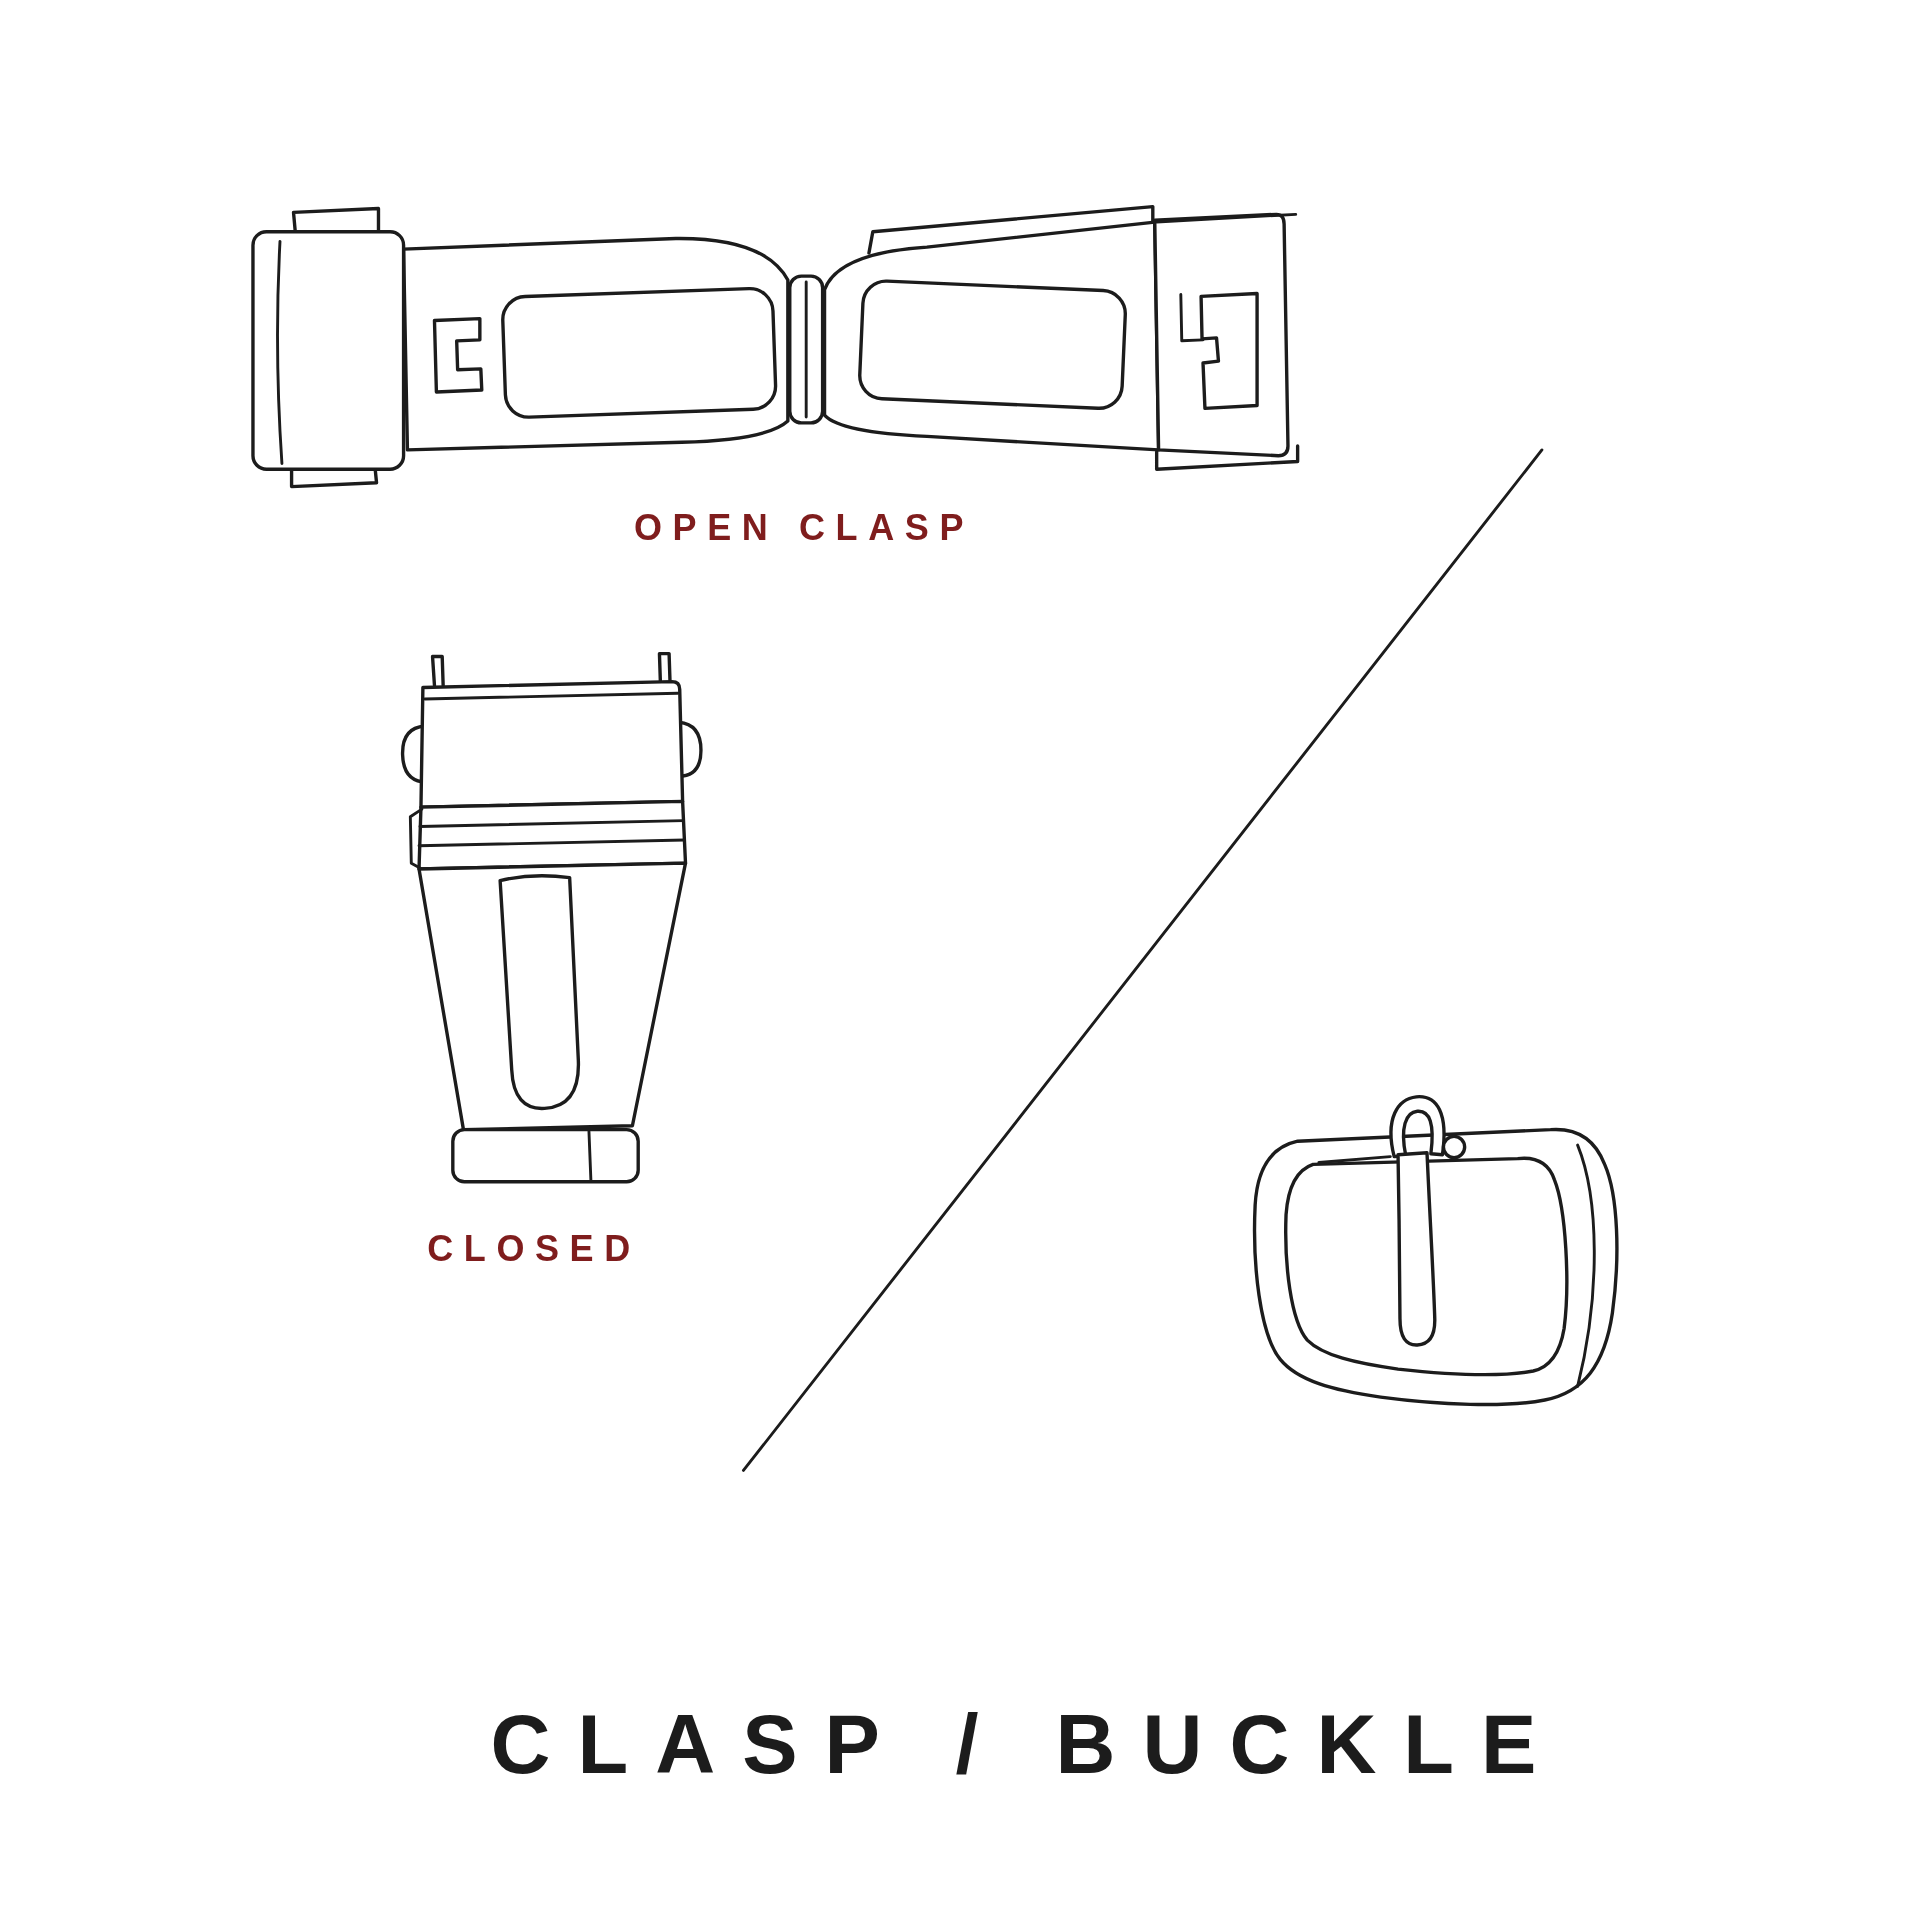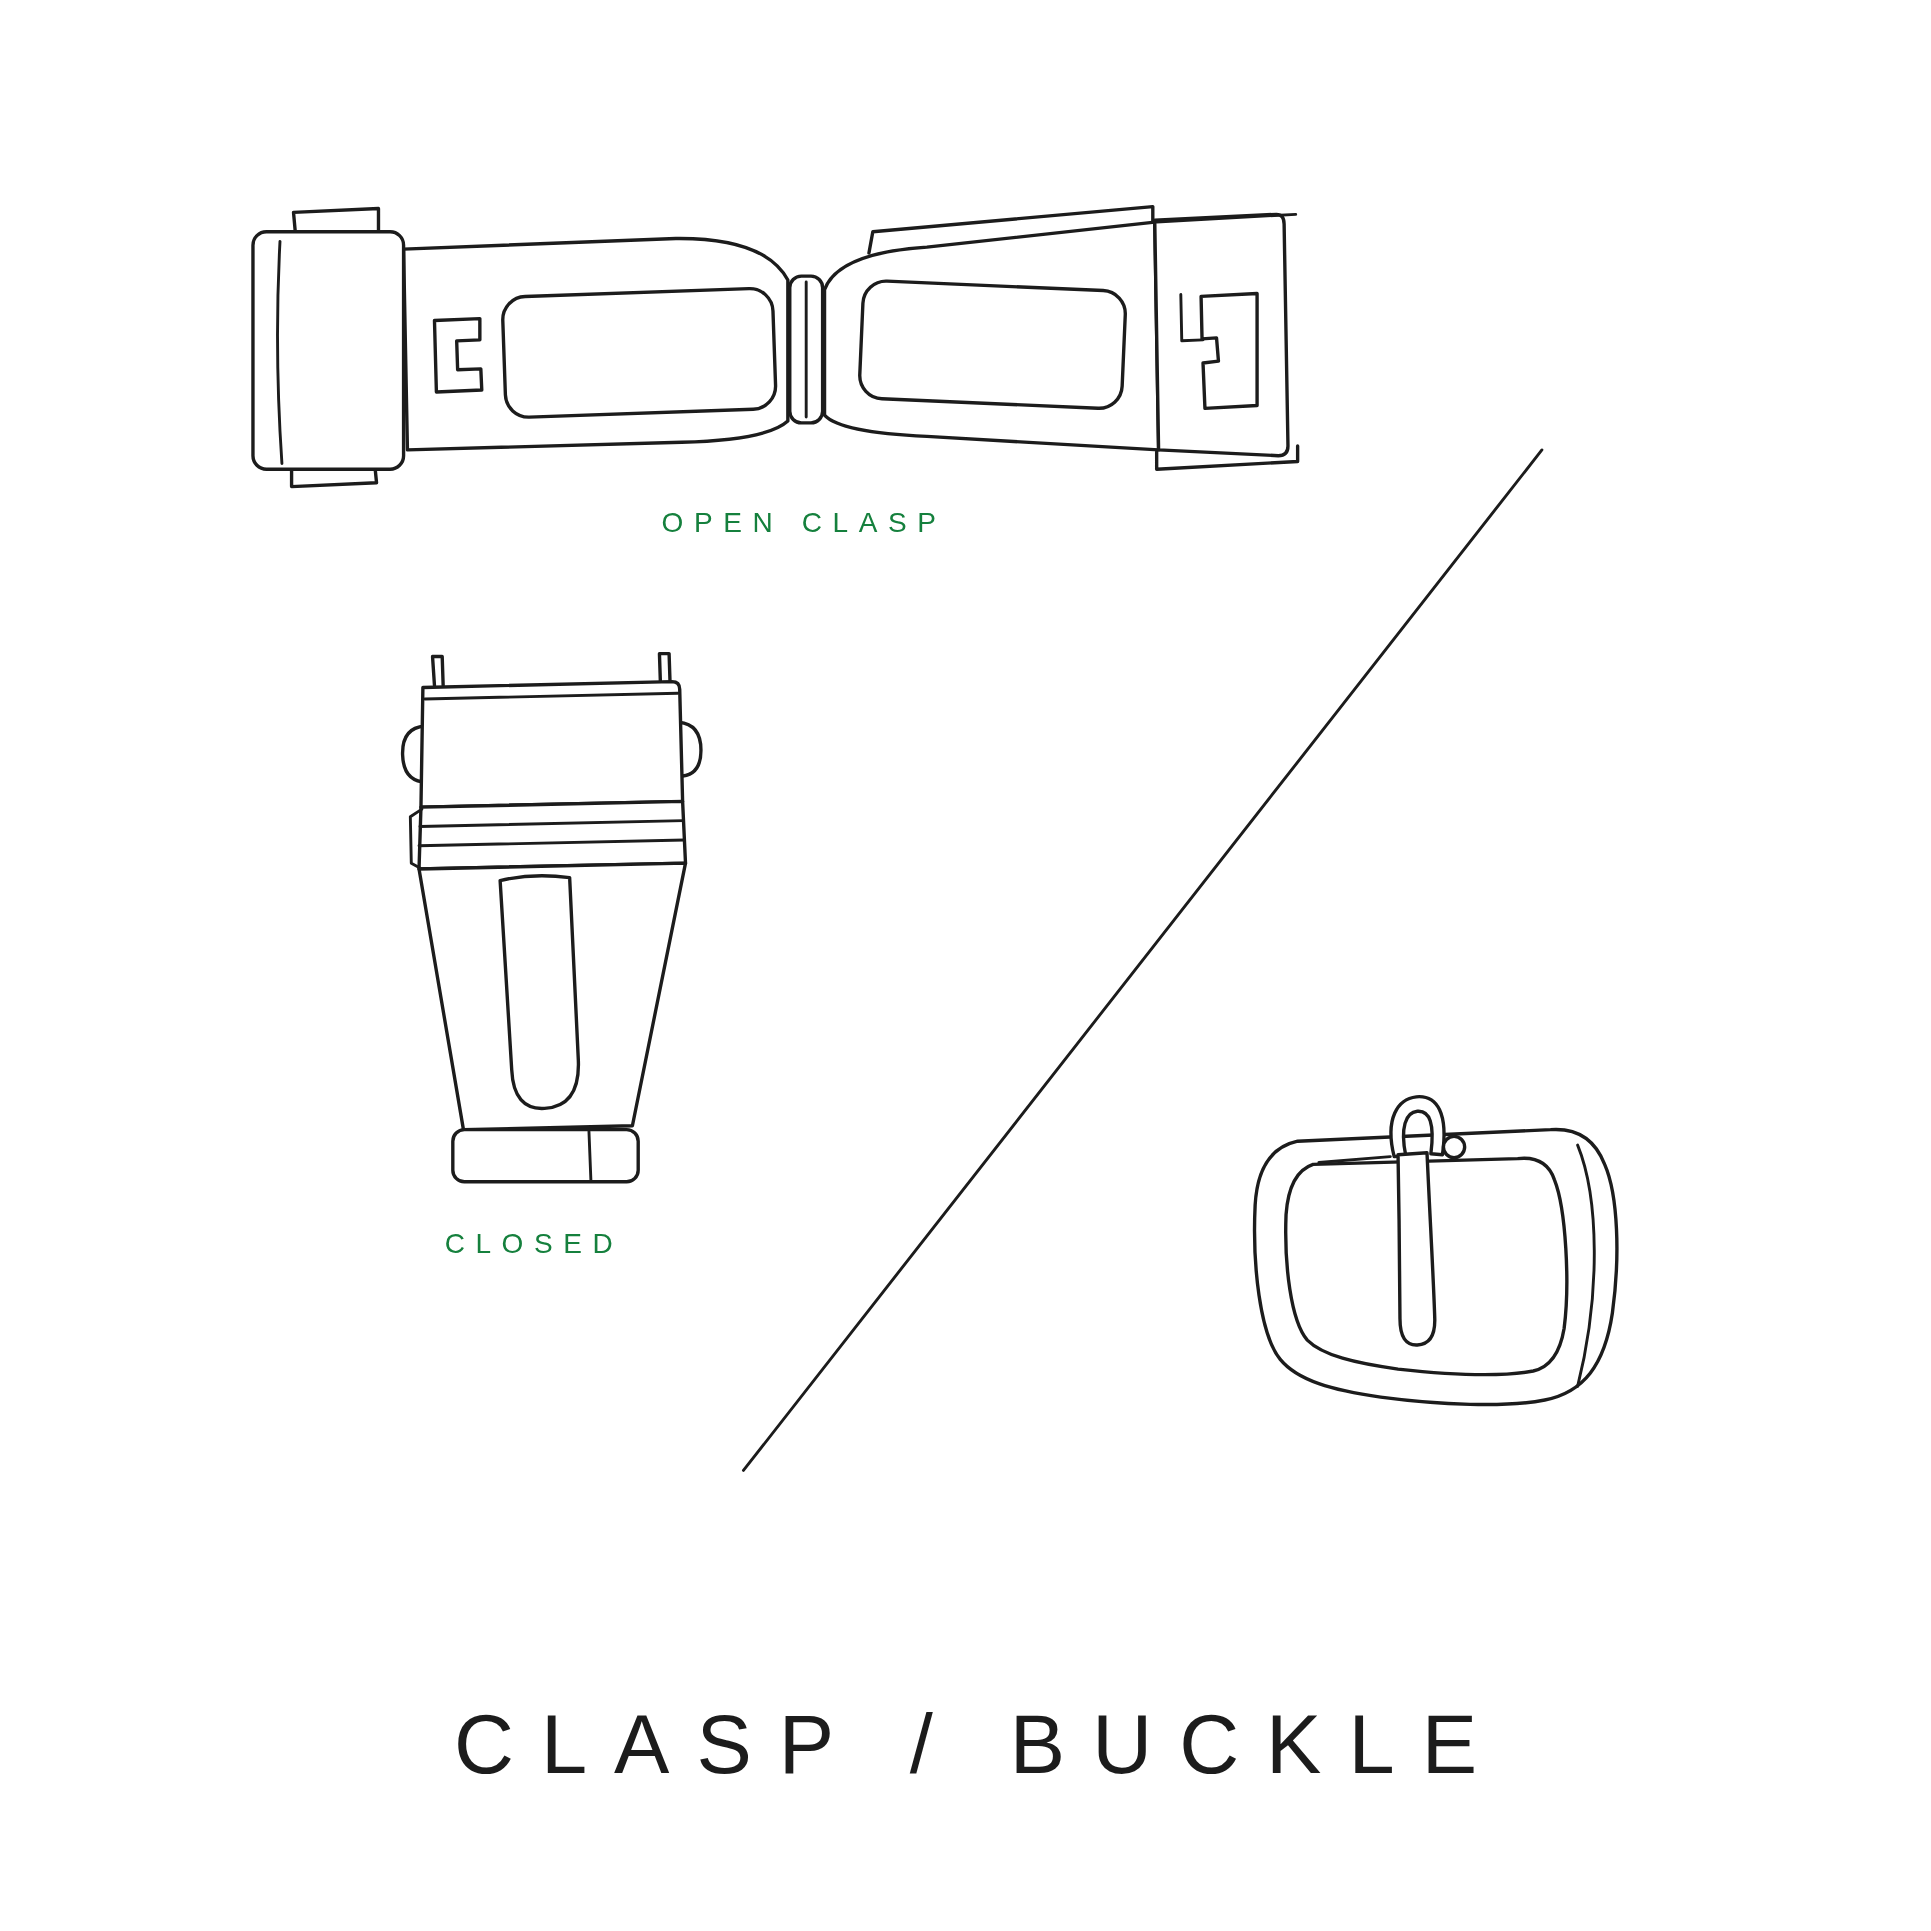--- a/index.html
+++ b/index.html
@@ -16,34 +16,35 @@
     stroke: #1c1c1c;
     stroke-linecap: round;
     stroke-linejoin: round;
   }
   .filled { fill: #ffffff; stroke-width: 3.5; }
   .open   { fill: none;    stroke-width: 3.5; }
   .thin   { fill: none;    stroke-width: 3;   }
   .label {
     position: absolute;
     transform: translateX(-50%);
-    color: #15803d;
-    font-size: 28px;
-    font-weight: 400;
+    color: #7f1d1d;
+    font-size: 36px;
+    font-weight: 700;
     letter-spacing: 10.6px;
     white-space: nowrap;
   }
   .title {
     position: absolute;
     transform: translateX(-50%);
     color: #1c1c1c;
     font-size: 83px;
-    font-weight: 400;
+    font-weight: 700;
     letter-spacing: 27px;
     white-space: nowrap;
+    margin-left: 48px;
   }
 </style>
 </head>
 <body>
 
 <div class="canvas">
 
   <svg class="art" width="1931" height="1931" viewBox="0 0 2000 2000">
 
     <g>

